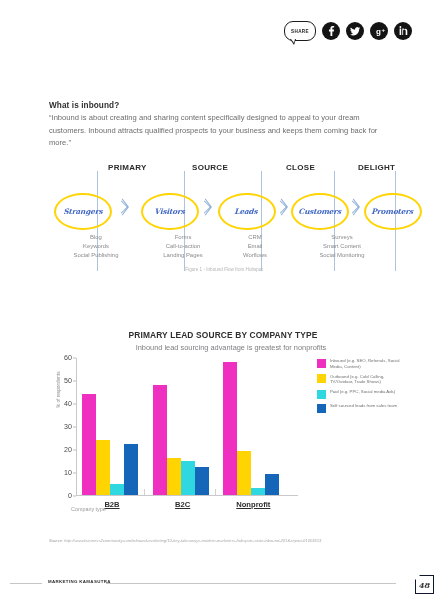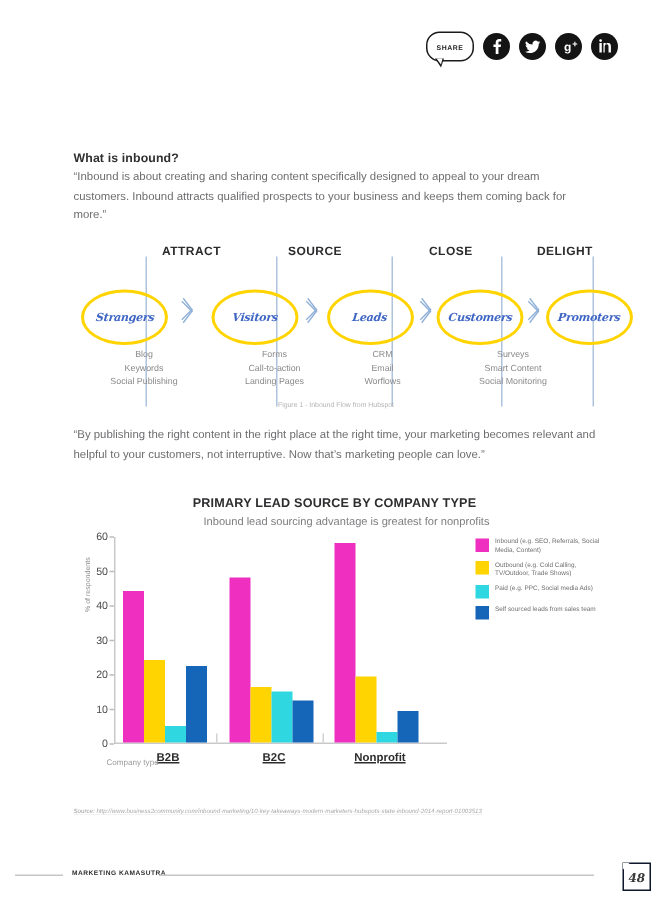--- a/index.html
+++ b/index.html
@@ -215,21 +215,21 @@
           <path d="M5.6 6.6h1.6V13H5.6zm.8-2.5a.93.93 0 1 1 0 1.86.93.93 0 0 1 0-1.86zM8.3 6.6h1.53v.88h.02c.21-.4.73-.83 1.51-.83 1.62 0 1.92 1.06 1.92 2.45V13h-1.6V9.42c0-.85-.02-1.95-1.19-1.95-1.19 0-1.37.93-1.37 1.89V13H8.3z" fill="#fff"></path>
         </svg>
     </div>
   </div>
 
   <div class="sec-title">What is inbound?</div>
   <div class="sec-quote">“Inbound is about creating and sharing content specifically designed to appeal to your dream customers. Inbound attracts qualified prospects to your business and keeps them coming back for more.”</div>
 
   <div class="flow">
 
-    <div class="flow-stage-label" style="left:60px">ATTRACT</div>
+    <div class="flow-stage-label" style="left:60px">PRIMARY</div>
     <div class="flow-stage-label" style="left:144px">SOURCE</div>
     <div class="flow-stage-label" style="left:238px">CLOSE</div>
     <div class="flow-stage-label" style="left:310px">DELIGHT</div>
 
     <div class="flow-vline" style="left:49px"></div>
     <div class="flow-vline" style="left:136px"></div>
     <div class="flow-vline" style="left:213px"></div>
     <div class="flow-vline" style="left:286px"></div>
     <div class="flow-vline" style="left:347px"></div>
 
@@ -271,21 +271,20 @@
     </div>
     <div class="flow-items" style="left:243px;width:102px">
       <div>Surveys</div>
       <div>Smart Content</div>
       <div>Social Monitoring</div>
     </div>
 
     <div class="fig-caption">Figure 1 - Inbound Flow from Hubspot</div>
   </div>
 
-  <div class="sec-quote2">“By publishing the right content in the right place at the right time, your marketing becomes relevant and helpful to your customers, not interruptive. Now that’s marketing people can love.”</div>
 
   <div class="chart-title">PRIMARY LEAD SOURCE BY COMPANY TYPE</div>
   <div class="chart-sub">Inbound lead sourcing advantage is greatest for nonprofits</div>
 
   <div class="chart">
     <div class="plot" id="plot">
       <div class="yaxis"></div>
       <div class="xaxis"></div>
       <div class="ylab">% of respondents</div>
     <div class="ytick" style="top: 138px;">0</div>

